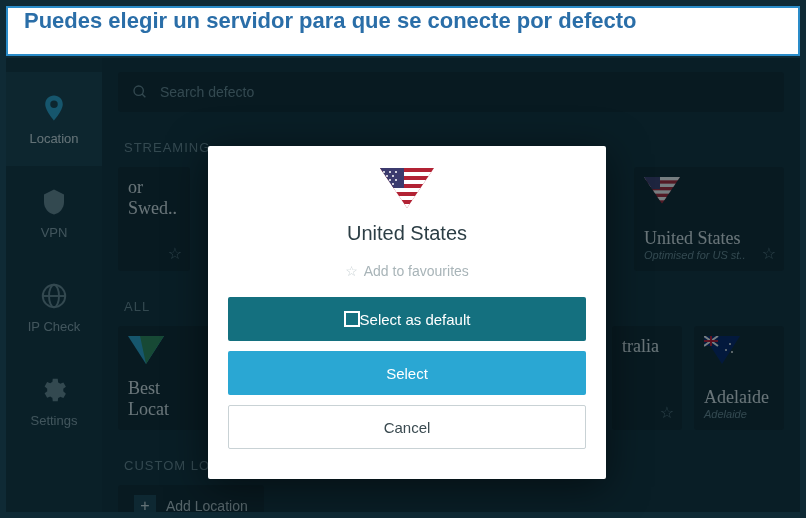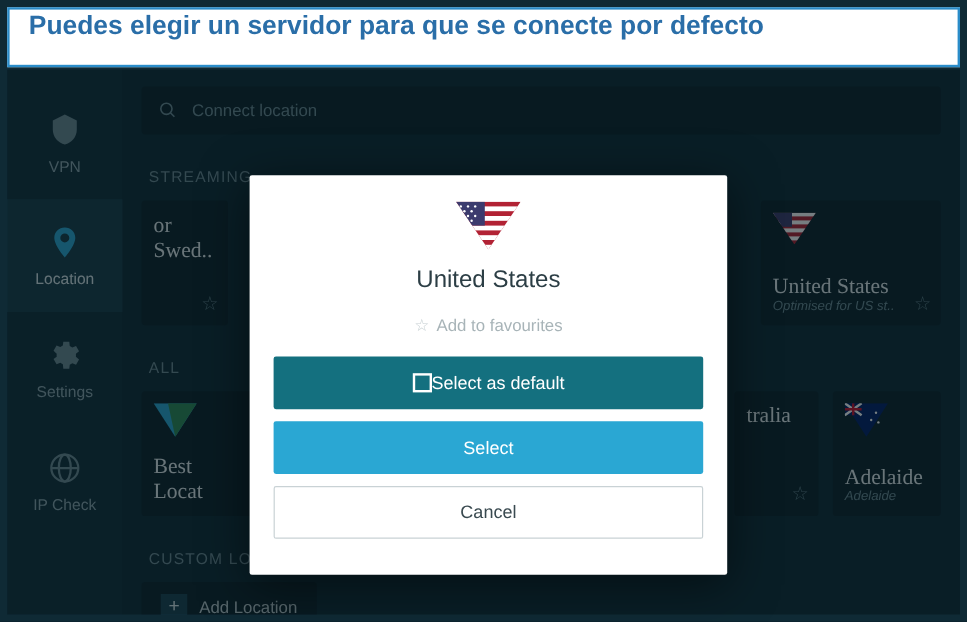--- a/index.html
+++ b/index.html
@@ -87,56 +87,56 @@
 </head>
 <body>
 
 <div class="caption">
   <span>Puedes elegir un servidor para que se conecte por defecto</span>
 </div>
 
 <div class="app">
 
   <div class="sidebar">
+    <div class="side-item active">
+      <svg viewBox="0 0 24 24" fill="#2aa7d3">
+          <path d="M12 2 C8 2 5 5 5 9 c0 5 7 13 7 13 s7-8 7-13 C19 5 16 2 12 2 z M12 12 a3 3 0 1 1 0-6 a3 3 0 0 1 0 6 z"></path>
+        </svg>
+      <span>Location</span>
+    </div>
     <div class="side-item">
       <svg viewBox="0 0 24 24" fill="#6b8993">
           <path d="M12 2 L4 6 v6 c0 5 3.5 9 8 10 4.5-1 8-5 8-10 V6 z"></path>
         </svg>
       <span>VPN</span>
-    </div>
-    <div class="side-item active">
-      <svg viewBox="0 0 24 24" fill="#2aa7d3">
-          <path d="M12 2 C8 2 5 5 5 9 c0 5 7 13 7 13 s7-8 7-13 C19 5 16 2 12 2 z M12 12 a3 3 0 1 1 0-6 a3 3 0 0 1 0 6 z"></path>
-        </svg>
-      <span>Location</span>
-    </div>
-    <div class="side-item">
-      <svg viewBox="0 0 24 24" fill="#6b8993">
-          <path d="M12 8 a4 4 0 1 0 0 8 a4 4 0 0 0 0-8 z M19.4 13 a7.5 7.5 0 0 0 0-2 l2.1-1.6 -2-3.5 -2.5 1 a7.5 7.5 0 0 0-1.7-1 L15 3 h-4 l-.3 2.6 a7.5 7.5 0 0 0-1.7 1 l-2.5-1 -2 3.5 L6.6 11 a7.5 7.5 0 0 0 0 2 l-2.1 1.6 2 3.5 2.5-1 a7.5 7.5 0 0 0 1.7 1 L11 21 h4 l.3-2.6 a7.5 7.5 0 0 0 1.7-1 l2.5 1 2-3.5 z"></path>
-        </svg>
-      <span>Settings</span>
     </div>
     <div class="side-item">
       <svg viewBox="0 0 24 24" fill="none" stroke="#6b8993" stroke-width="1.5">
           <circle cx="12" cy="12" r="9"></circle>
           <ellipse cx="12" cy="12" rx="4" ry="9"></ellipse>
           <line x1="3" y1="12" x2="21" y2="12"></line>
         </svg>
       <span>IP Check</span>
     </div>
+    <div class="side-item">
+      <svg viewBox="0 0 24 24" fill="#6b8993">
+          <path d="M12 8 a4 4 0 1 0 0 8 a4 4 0 0 0 0-8 z M19.4 13 a7.5 7.5 0 0 0 0-2 l2.1-1.6 -2-3.5 -2.5 1 a7.5 7.5 0 0 0-1.7-1 L15 3 h-4 l-.3 2.6 a7.5 7.5 0 0 0-1.7 1 l-2.5-1 -2 3.5 L6.6 11 a7.5 7.5 0 0 0 0 2 l-2.1 1.6 2 3.5 2.5-1 a7.5 7.5 0 0 0 1.7 1 L11 21 h4 l.3-2.6 a7.5 7.5 0 0 0 1.7-1 l2.5 1 2-3.5 z"></path>
+        </svg>
+      <span>Settings</span>
+    </div>
   </div>
 
   <div class="main">
 
     <div class="search">
       <svg width="16" height="16" viewBox="0 0 24 24" fill="none" stroke="#6b8993" stroke-width="2">
           <circle cx="10" cy="10" r="7"></circle>
           <line x1="20" y1="20" x2="15" y2="15"></line>
         </svg>
-      <span>Connect location</span>
+      <span>Search defecto</span>
     </div>
 
     <div class="section-label">STREAMING</div>
     <div class="row">
       <div class="card" style="width:72px; overflow:hidden;">
         <span class="title">or Swed..</span>
         <span class="star">☆</span>
       </div>
       <div style="flex:1"></div>
       <div class="card big">

